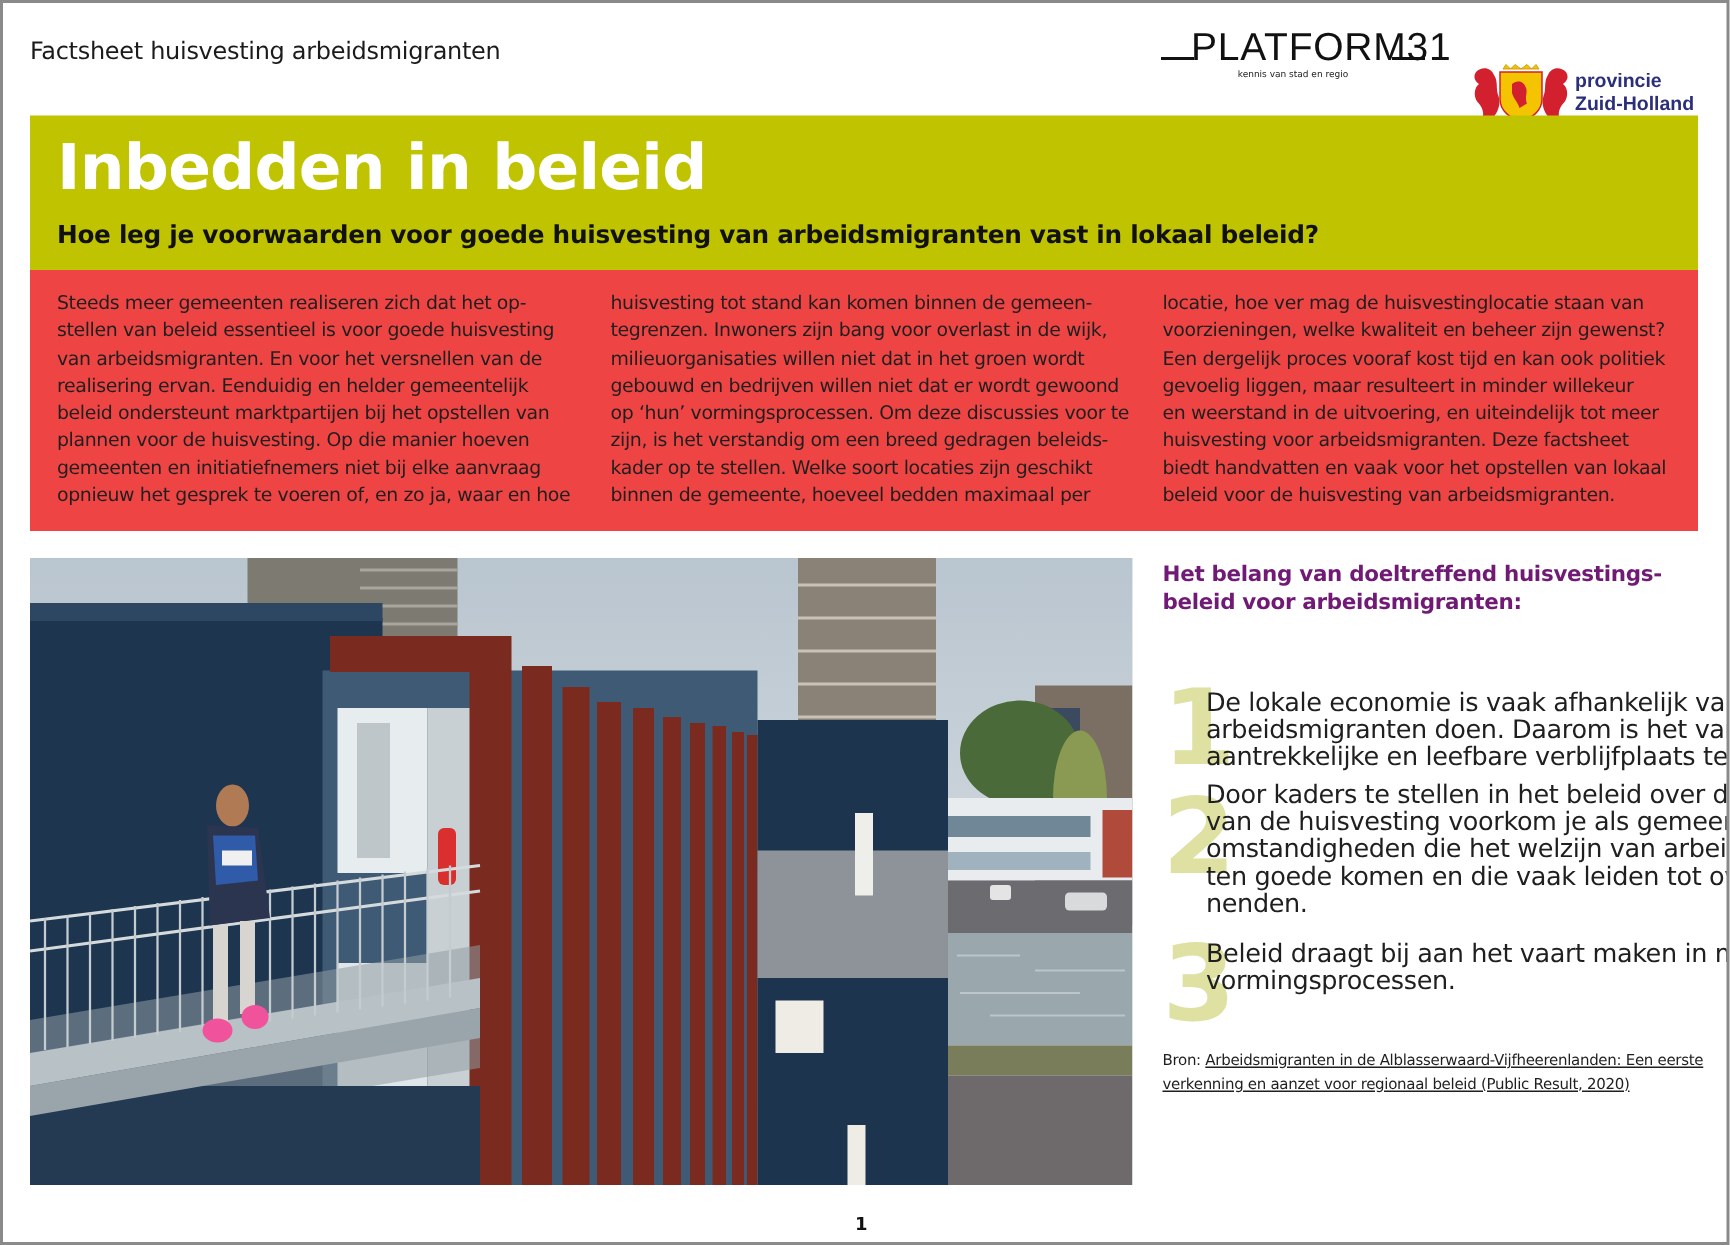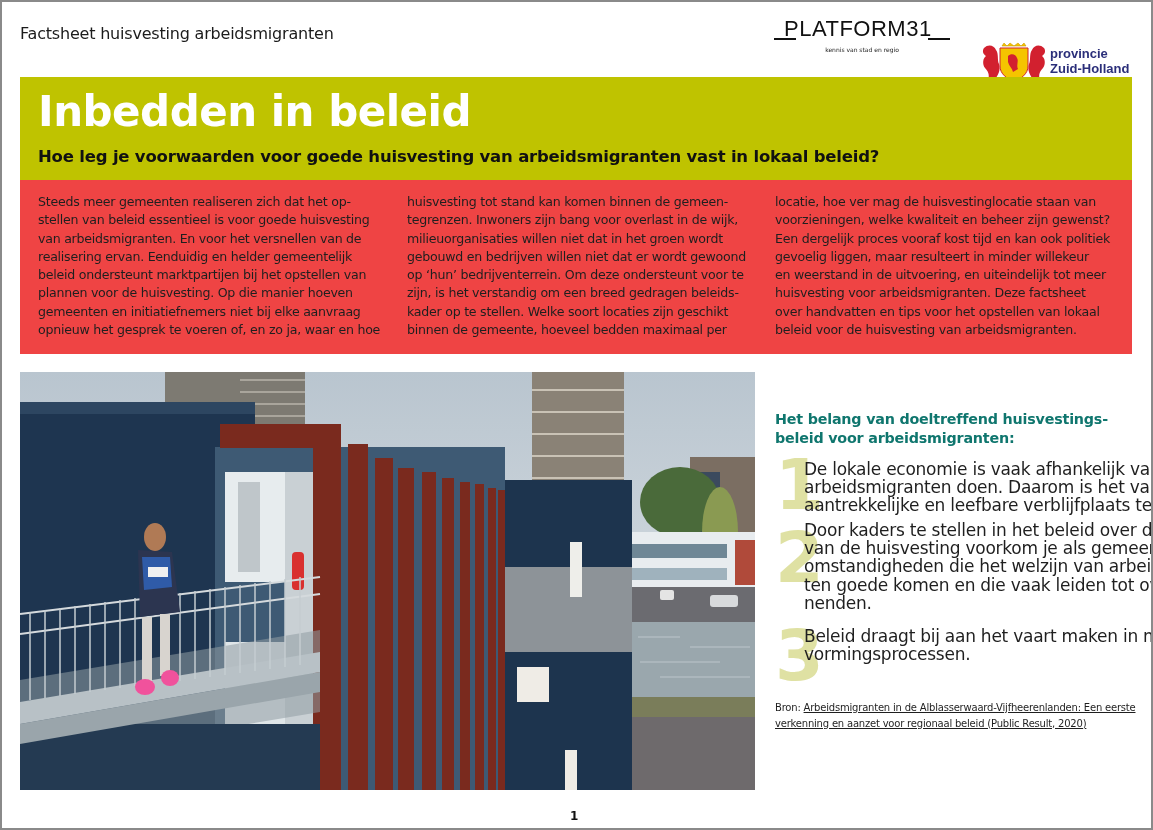--- a/index.html
+++ b/index.html
@@ -9,23 +9,23 @@
       font-family: "DejaVu Sans", "Liberation Sans", sans-serif;
       color: #1a1a1a;
       border: 2px solid #8a8a8a;
     }
     .header-title {
       position: absolute; left: 18px; top: 22px;
       font-size: 16px; color: #1b1b1b; letter-spacing: -0.2px;
     }
     .p31-logo { position: absolute; left: 770px; top: 14px; width: 180px; height: 40px; }
     .p31-word {
-      position: absolute; left: 12px; top: 0px;
+      position: absolute; left: 22px; top: 0px;
       font-family: "Liberation Sans", sans-serif;
-      font-size: 22px; letter-spacing: 0.5px; color: #111;
+      font-size: 26px; letter-spacing: 0.5px; color: #111;
     }
     .p31-line-l { position: absolute; left: 2px; top: 22px; width: 22px; height: 2px; background: #111; }
     .p31-line-r { position: absolute; left: 156px; top: 22px; width: 22px; height: 2px; background: #111; }
     .p31-sub {
       position: absolute; left: 0; width: 180px; top: 30px; text-align: center;
       font-size: 6px; color: #222;
     }
     .pzh-logo { position: absolute; left: 978px; top: 10px; width: 160px; height: 46px; margin-top: 28px; }
     .pzh-crest { position: absolute; left: 0; top: 2px; width: 68px; height: 42px; }
     .pzh-text {
@@ -57,23 +57,23 @@
       font-size: 12.6px; line-height: 18.3px; color: #1f1f1f; letter-spacing: -0.25px;
     }
     .intro-col span { display: block; white-space: nowrap; }
 
     .photo {
       position: absolute; left: 18px; top: 370px; width: 735px; height: 418px;
       overflow: hidden; background: #cfd6dc;
     }
 
     .side-title {
-      position: absolute; left: 773px; top: 408px; width: 360px;
+      position: absolute; left: 773px; top: 372px; width: 360px;
       font-family: "DejaVu Sans", sans-serif; font-weight: bold;
-      font-size: 14.3px; line-height: 19px; color: #0f766e; letter-spacing: -0.2px;
+      font-size: 14.3px; line-height: 19px; color: #701a75; letter-spacing: -0.2px;
     }
     .point { position: absolute; left: 773px; width: 370px; }
     .point-num {
       position: absolute; left: 0; top: -10px;
       font-family: "DejaVu Sans", sans-serif; font-weight: bold;
       font-size: 70px; line-height: 70px; color: #dfe1a3;
     }
     .point-text {
       position: absolute; left: 29px; top: 0;
       font-size: 17px; line-height: 18.2px; color: #1f1f1f; letter-spacing: -0.25px;
@@ -134,33 +134,33 @@
     <span>beleid ondersteunt marktpartijen bij het opstellen van</span>
     <span>plannen voor de huisvesting. Op die manier hoeven</span>
     <span>gemeenten en initiatiefnemers niet bij elke aanvraag</span>
     <span>opnieuw het gesprek te voeren of, en zo ja, waar en hoe</span>
   </div>
   <div class="intro-col" style="left:387px;">
     <span>huisvesting tot stand kan komen binnen de gemeen-</span>
     <span>tegrenzen. Inwoners zijn bang voor overlast in de wijk,</span>
     <span>milieuorganisaties willen niet dat in het groen wordt</span>
     <span>gebouwd en bedrijven willen niet dat er wordt gewoond</span>
-    <span>op ‘hun’ bedrijventerrein. Om deze ondersteunt voor te</span>
+    <span>op ‘hun’ vormingsprocessen. Om deze discussies voor te</span>
     <span>zijn, is het verstandig om een breed gedragen beleids-</span>
     <span>kader op te stellen. Welke soort locaties zijn geschikt</span>
     <span>binnen de gemeente, hoeveel bedden maximaal per</span>
   </div>
   <div class="intro-col" style="left:755px;">
     <span>locatie, hoe ver mag de huisvestinglocatie staan van</span>
     <span>voorzieningen, welke kwaliteit en beheer zijn gewenst?</span>
     <span>Een dergelijk proces vooraf kost tijd en kan ook politiek</span>
     <span>gevoelig liggen, maar resulteert in minder willekeur</span>
     <span>en weerstand in de uitvoering, en uiteindelijk tot meer</span>
     <span>huisvesting voor arbeidsmigranten. Deze factsheet</span>
-    <span>over handvatten en tips voor het opstellen van lokaal</span>
+    <span>biedt handvatten en vaak voor het opstellen van lokaal</span>
     <span>beleid voor de huisvesting van arbeidsmigranten.</span>
   </div>
 </div>
 
 <div class="photo" title="Woman with pink boots standing on gallery walkway of modular housing building with red-brown pillars, canal and city buildings in background">
   <svg width="735" height="418" viewBox="0 0 735 418">
     <defs>
       <linearGradient id="sky" x1="0" y1="0" x2="0" y2="1">
         <stop offset="0" stop-color="#b9c5cf"></stop>
         <stop offset="1" stop-color="#e3e7ea"></stop>

